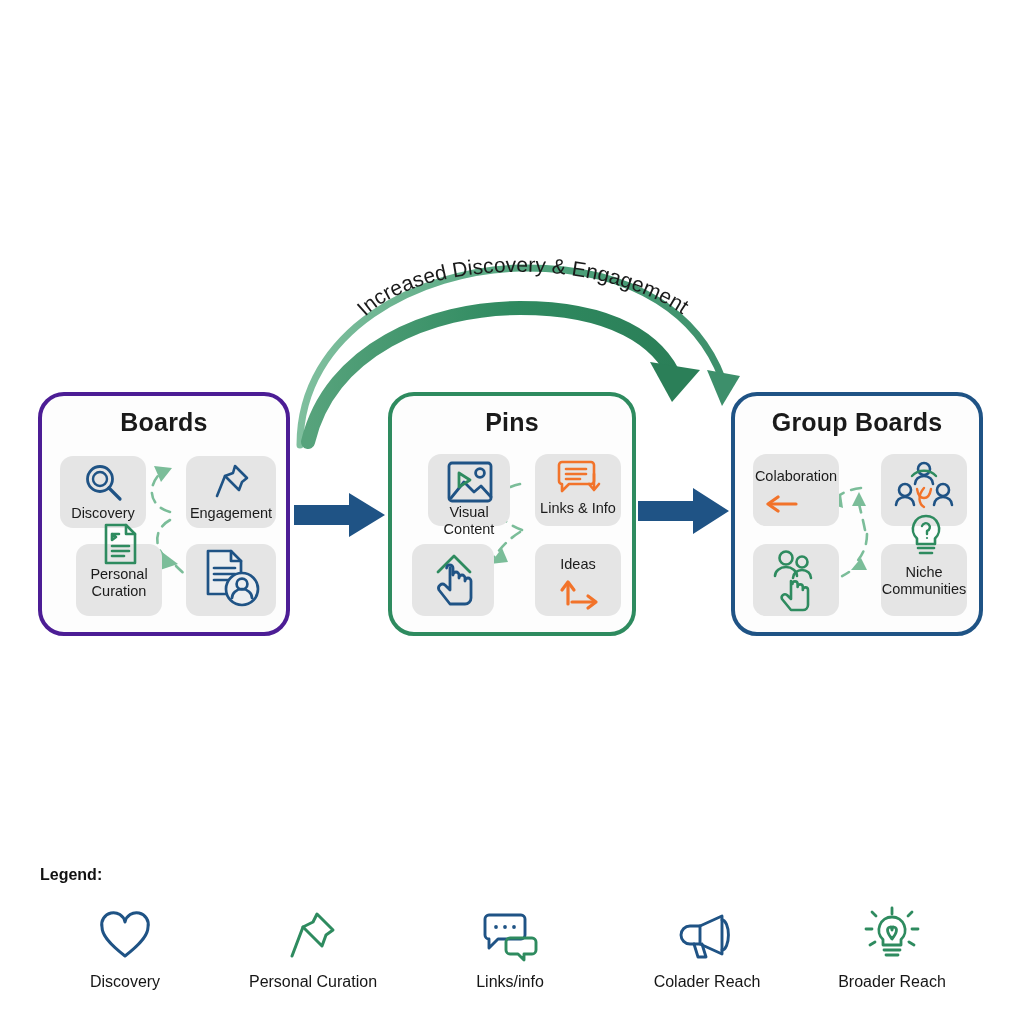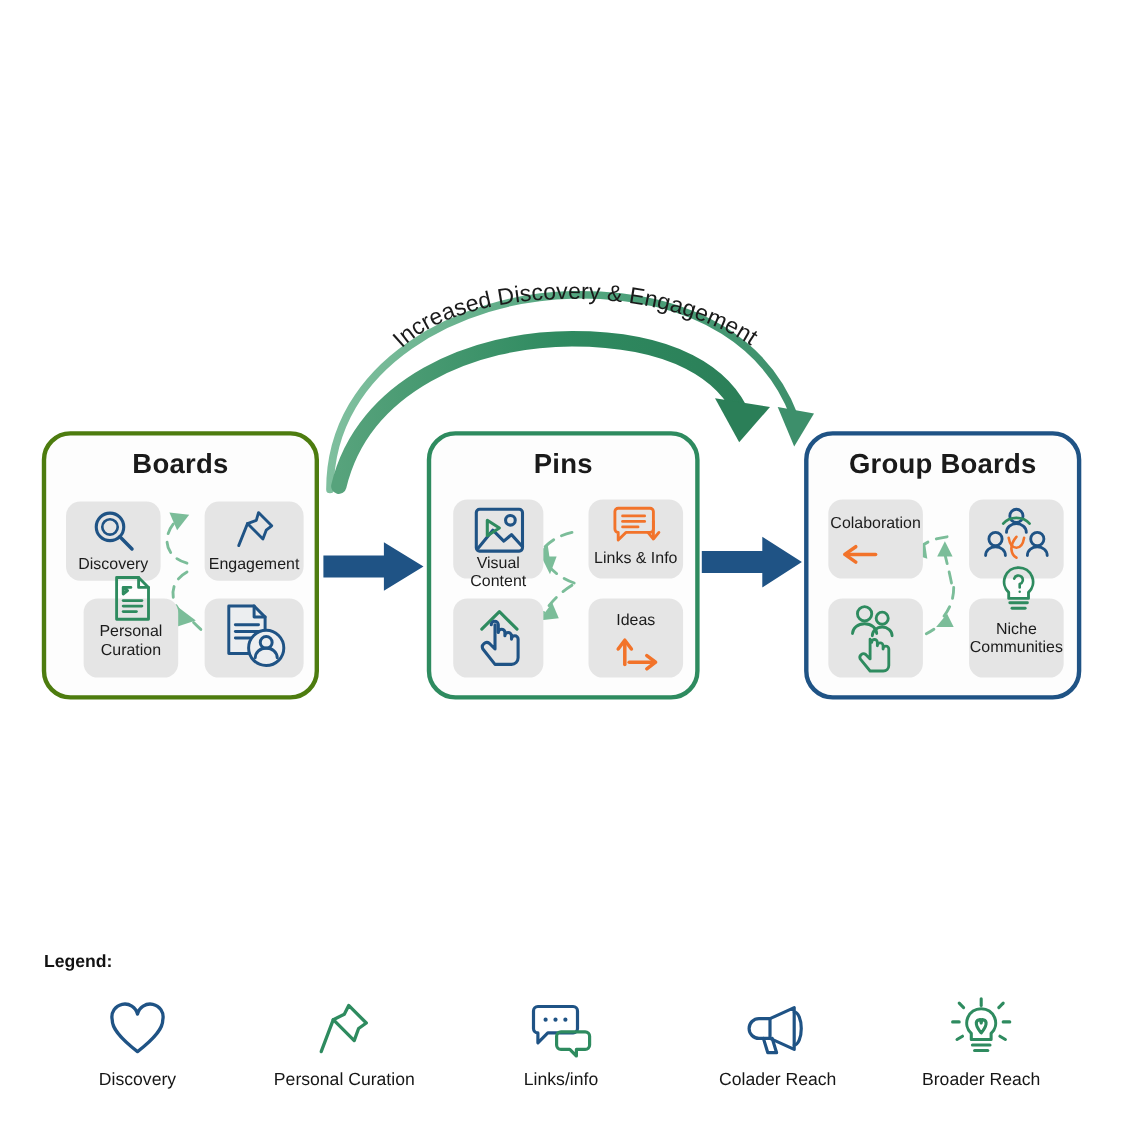--- a/index.html
+++ b/index.html
@@ -77,21 +77,21 @@
 
     <path class="nofill" d="M 308,212 C 330,120 430,78 520,78 C 612,78 660,110 676,150" stroke="url(#gradThick)" stroke-width="14" stroke-linecap="round"></path>
     <polygon points="650,132 700,140 672,172" fill="#2b7f58"></polygon>
 
     <path id="labelArcPath" class="nofill" d="M 360,92 C 420,24 620,24 700,98"></path>
     <text font-family="Liberation Sans, sans-serif" font-size="21" fill="#1a1a1a">
       <textPath href="#labelArcPath" startOffset="2%">Increased Discovery &amp; Engagement</textPath>
     </text>
   </svg>
 
-  <div class="panel" style="left:38px;top:392px;width:252px;height:244px;border:4px solid #4d7c0f;">
+  <div class="panel" style="left:38px;top:392px;width:252px;height:244px;border:4px solid #4c1d95;">
     <div class="panel-title">Boards</div>
 
     <svg style="position:absolute;left:88px;top:58px;width:80px;height:150px;">
       <path class="nofill" d="M 40,58 C 18,52 16,30 34,16" stroke="#7bbd99" stroke-width="2.6" stroke-dasharray="10 8" stroke-linecap="round"></path>
       <polygon points="24,12 42,14 31,28" fill="#7bbd99"></polygon>
       <path class="nofill" d="M 40,66 C 22,76 24,96 40,108" stroke="#7bbd99" stroke-width="2.6" stroke-dasharray="10 8" stroke-linecap="round"></path>
       <polygon points="32,98 48,110 30,116" fill="#7bbd99"></polygon>
       <path class="nofill" d="M 46,112 C 56,122 62,126 70,130" stroke="#7bbd99" stroke-width="2.6" stroke-dasharray="9 7" stroke-linecap="round"></path>
       <polygon points="60,126 78,130 62,142" fill="#7bbd99"></polygon>
     </svg>
@@ -164,21 +164,21 @@
     <svg style="position:absolute;left:88px;top:58px;width:80px;height:150px;">
       <path class="nofill" d="M 40,30 C 22,34 14,44 8,52" stroke="#7bbd99" stroke-width="2.6" stroke-dasharray="10 8" stroke-linecap="round"></path>
       <polygon points="18,42 2,52 20,56" fill="#7bbd99"></polygon>
       <path class="nofill" d="M 42,76 C 26,70 20,62 14,56" stroke="#7bbd99" stroke-width="2.6" stroke-dasharray="10 8" stroke-linecap="round"></path>
       <polygon points="12,52 20,68 26,52" fill="#7bbd99"></polygon>
       <path class="nofill" d="M 40,78 C 24,88 16,100 8,112" stroke="#7bbd99" stroke-width="2.6" stroke-dasharray="10 8" stroke-linecap="round"></path>
       <polygon points="22,94 10,110 28,108" fill="#7bbd99"></polygon>
       <path class="nofill" d="M 6,116 C 0,124 -8,128 -18,132" stroke="#7bbd99" stroke-width="2.6" stroke-dasharray="9 7" stroke-linecap="round"></path>
     </svg>
 
-    <div class="tile" style="left:20px;top:58px;width:82px;height:72px;">
+    <div class="tile" style="left:36px;top:58px;width:82px;height:72px;">
       <span class="tile-icon" style="left:18px;top:6px;">
         <svg width="48" height="46" viewBox="0 0 48 46">
           <g stroke="#1f5385" stroke-width="2.8" fill="none" stroke-linejoin="round" stroke-linecap="round">
             <rect x="3" y="3" width="42" height="38" rx="3"></rect>
             <circle cx="34" cy="13" r="4.4"></circle>
             <path d="M5 38 L18 22 L28 32 L35 26 L45 37"></path>
             <path d="M13 13 L24 20 L13 27 Z" stroke="#2e8b5f"></path>
           </g>
         </svg>
       </span>

